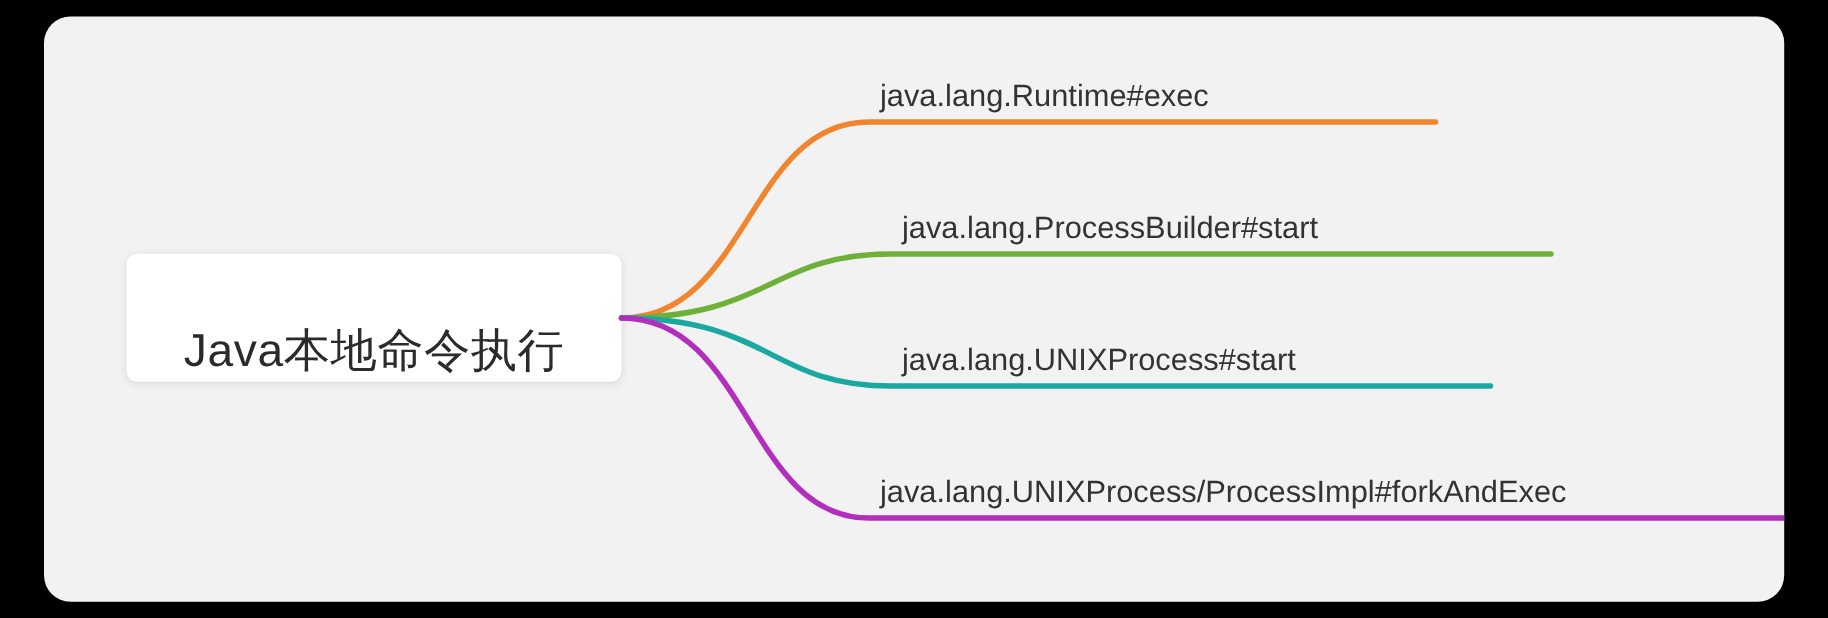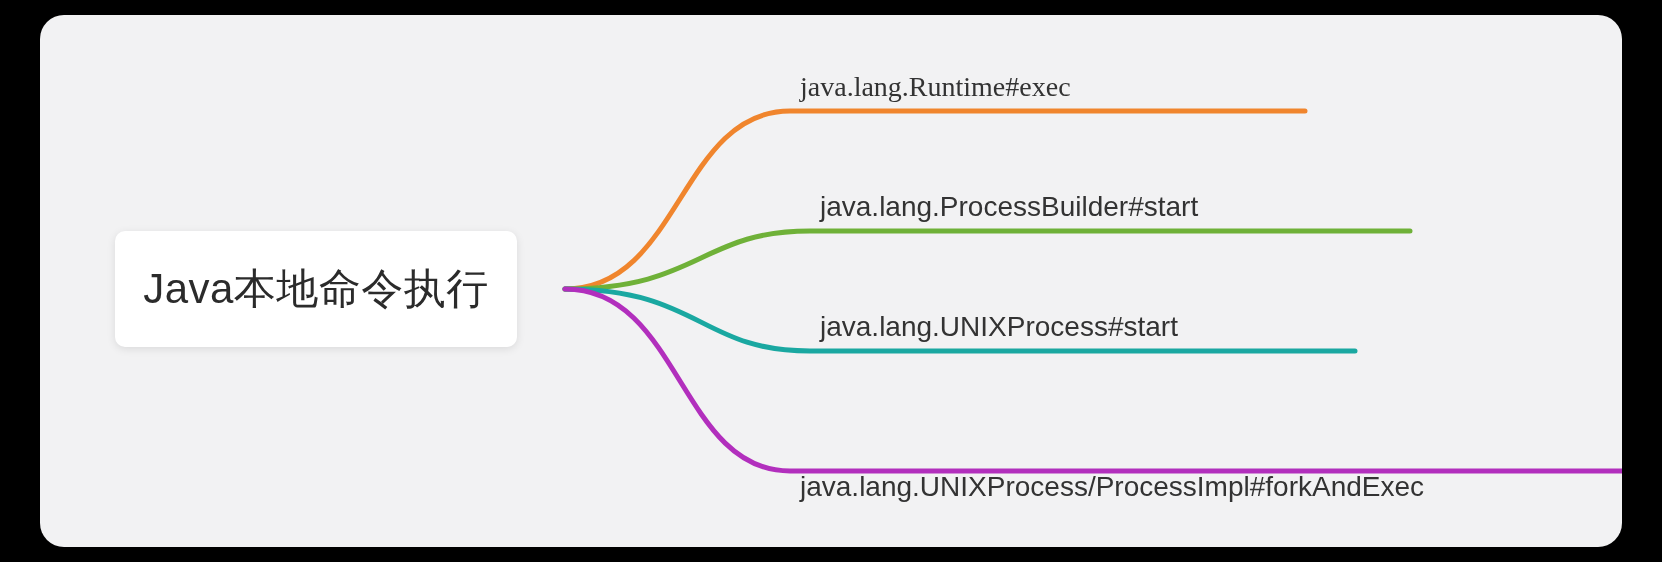--- a/index.html
+++ b/index.html
@@ -17,27 +17,27 @@
     width: 1582px;
     height: 532px;
     background: #f2f2f3;
     border-radius: 24px;
     overflow: hidden;
   }
   .root-node {
     position: absolute;
     left: 75px;
     top: 216px;
-    width: 402px;
+    width: 450px;
     height: 116px;
     background: #ffffff;
     border-radius: 10px;
     box-shadow: 0 2px 8px rgba(0,0,0,0.10);
     display: flex;
-    align-items: center;
+    align-items: flex-end;
     justify-content: center;
     font-size: 42px;
     color: #2b2b2b;
     letter-spacing: 0.5px;
   }
   .leaf-label {
     position: absolute;
     font-size: 28px;
     color: #333;
     white-space: nowrap;
@@ -64,21 +64,21 @@
 
     <path d="M 525 274  C 640 274, 640 96, 750 96  L 1265 96" fill="none" stroke-width="5" stroke-linecap="round" stroke="#f0852d"></path>
 
     <path d="M 525 274  C 660 274, 660 216, 770 216  L 1370 216" fill="none" stroke-width="5" stroke-linecap="round" stroke="#6fb138"></path>
 
     <path d="M 525 274  C 660 274, 660 336, 770 336  L 1315 336" fill="none" stroke-width="5" stroke-linecap="round" stroke="#1aa8a1"></path>
 
     <path d="M 525 274  C 640 274, 640 456, 750 456  L 1582 456" fill="none" stroke-width="5" stroke-linecap="round" stroke="#b22fbd"></path>
   </svg>
 
-  <div class="leaf-label" style="left:760px; top:56px;font-family:Liberation Serif, serif;">java.lang.Runtime#exec</div>
+  <div class="leaf-label" style="left:760px; top:56px;">java.lang.Runtime#exec</div>
 
   <div class="leaf-label" style="left:780px; top:176px;">java.lang.ProcessBuilder#start</div>
 
   <div class="leaf-label" style="left:780px; top:296px;">java.lang.UNIXProcess#start</div>
 
-  <div class="leaf-label" style="left:760px; top:416px;margin-top:40px;">java.lang.UNIXProcess/ProcessImpl#forkAndExec</div>
+  <div class="leaf-label" style="left:760px; top:416px;">java.lang.UNIXProcess/ProcessImpl#forkAndExec</div>
 
 </div>
 
 </body></html>

